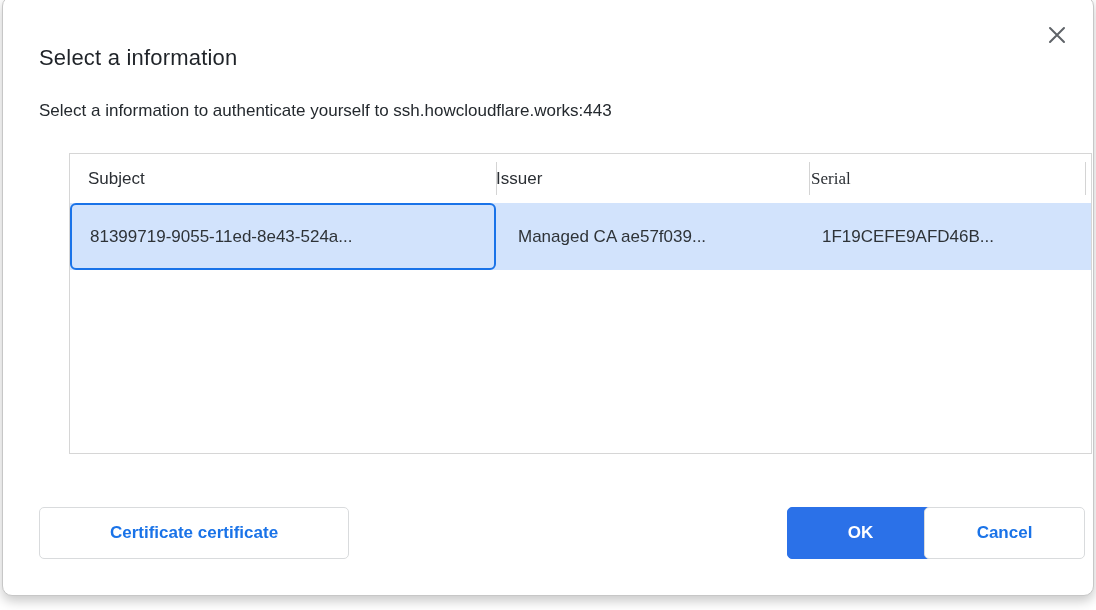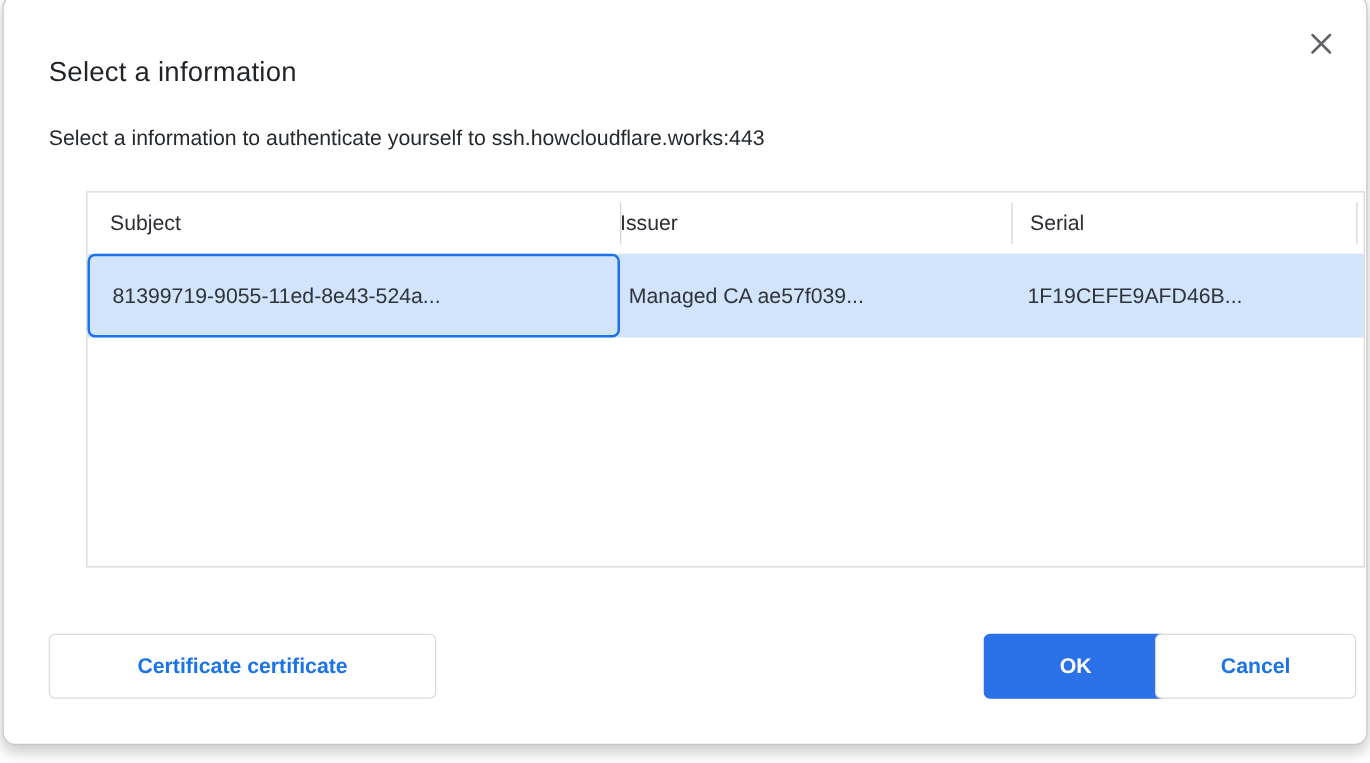--- a/index.html
+++ b/index.html
@@ -38,38 +38,38 @@
   .thead{
     display:grid;grid-template-columns:426px 313px 1fr 6px;
     height:49px;align-items:center;position:relative;
   }
   .th{
     font-size:17px;color:#2b2f34;height:100%;display:flex;align-items:center;
     position:relative;
   }
   .th-subject{padding-left:18px;}
   .th-issuer{}
-  .th-serial{padding-left:15px;}
+  .th-serial{padding-left:2px;font-family:Liberation Serif, serif;}
   .th-issuer::before,.th-serial::before,.th-gutter::before{
     content:"";position:absolute;left:0;top:8px;width:1px;height:33px;background:#d4d4d4;
   }
   .th-gutter{height:100%;}
   .row{
     display:grid;grid-template-columns:426px 313px 1fr 6px;
     height:67px;background:var(--selected-row-bg);
     align-items:stretch;cursor:pointer;
   }
   .cell{
     font-size:17px;color:#2e3338;display:flex;align-items:center;
   }
   .cell-subject{
     border:2px solid var(--accent-blue);border-radius:6px;
     padding-left:18px;
   }
-  .cell-issuer{padding-left:7px;}
+  .cell-issuer{padding-left:22px;}
   .cell-serial{padding-left:13px;}
   .btn{
     position:absolute;top:510px;height:52px;border-radius:5px;
     font-family:"Liberation Sans","DejaVu Sans",sans-serif;
     font-size:17px;font-weight:700;cursor:pointer;
   }
   .btn.outline{
     background:#ffffff;border:1px solid #d9dbdd;color:var(--accent-blue);
   }
   .btn.primary{

